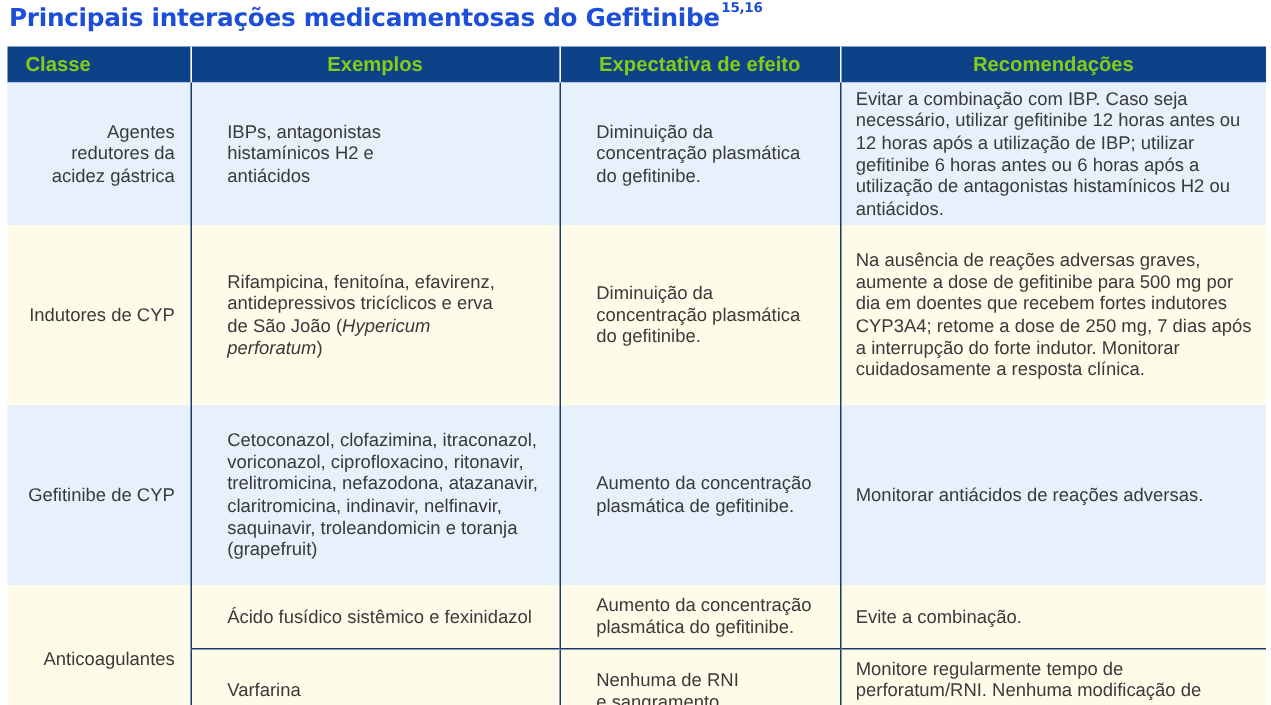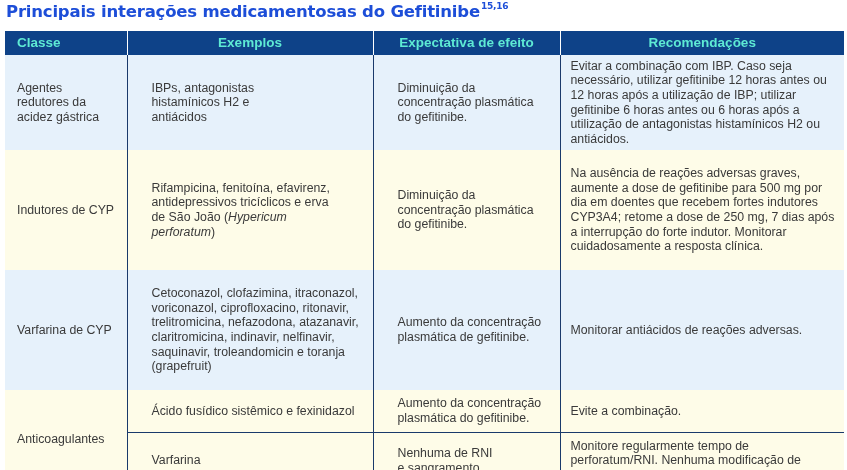--- a/index.html
+++ b/index.html
@@ -1,23 +1,23 @@
 <!DOCTYPE html>
 <html><head>
 <meta charset="utf-8">
 <style>
   html, body { margin: 0; padding: 0; background: #ffffff; }
   body { width: 847px; height: 470px; position: relative; overflow: hidden; font-family: "Liberation Sans", "DejaVu Sans", sans-serif; }
   .title { position: absolute; left: 6px; top: 2px; font-family: "DejaVu Sans", sans-serif; font-weight: bold; font-size: 16.5px; color: #1d4ed8; letter-spacing: -0.2px; white-space: nowrap; }
   .title sup { font-size: 9px; vertical-align: top; position: relative; top: -1px; margin-left: 1px; }
   table { position: absolute; left: 5px; top: 31px; width: 839px; border-collapse: collapse; table-layout: fixed; font-size: 12.3px; color: #3a3a3a; line-height: 14.6px; }
-  th { background: #0e4288; color: #5eead4; font-weight: bold; font-size: 13.5px; height: 24px; padding: 0 8px; text-align: center; border-left: 1px solid #ffffff; }
+  th { background: #0e4288; color: #84cc16; font-weight: bold; font-size: 13.5px; height: 24px; padding: 0 8px; text-align: center; border-left: 1px solid #ffffff; }
   th:first-child { text-align: left; padding-left: 12px; border-left: none; }
   td { padding: 0 10px 0 24px; vertical-align: middle; border-left: 1.5px solid #1a3a6b; }
-  td.c1 { border-left: none; }
+  td.c1 { border-left: none; text-align: right; }
   tr.blue td { background: #e6f1fb; }
   tr.yellow td { background: #fefce8; }
   tr.r1 td { height: 95px; }
   tr.r2 td { height: 120px; }
   tr.r3 td { height: 120px; }
   tr.r4 td { height: 42px; }
   tr.r5 td { height: 55px; }
   tr.r5 td.sub { border-top: 1.5px solid #1a3a6b; }
   td.c1 { padding-left: 12px; }
   td.c4 { padding-left: 10px; padding-right: 6px; }
@@ -50,21 +50,21 @@
       <td class="c3">Diminuição da concentração plasmática do gefitinibe.</td>
       <td class="c4">Evitar a combinação com IBP. Caso seja necessário, utilizar gefitinibe 12 horas antes ou 12 horas após a utilização de IBP;  utilizar gefitinibe 6 horas antes ou 6 horas após a utilização de antagonistas histamínicos H2 ou antiácidos.</td>
     </tr>
     <tr class="yellow r2">
       <td class="c1">Indutores de CYP</td>
       <td class="c2" style="padding-right:40px"><span>Rifampicina, fenitoína, efavirenz, antidepressivos tricíclicos e erva de São João (</span><em>Hypericum perforatum</em><span>)</span></td>
       <td class="c3">Diminuição da concentração plasmática do gefitinibe.</td>
       <td class="c4">Na ausência de reações adversas graves, aumente a dose de gefitinibe para 500 mg por dia em doentes que recebem fortes indutores CYP3A4; retome a dose de 250 mg, 7 dias após a interrupção do forte indutor. Monitorar cuidadosamente a resposta clínica.</td>
     </tr>
     <tr class="blue r3">
-      <td class="c1">Varfarina de CYP</td>
+      <td class="c1">Gefitinibe de CYP</td>
       <td class="c2">Cetoconazol, clofazimina, itraconazol, voriconazol, ciprofloxacino, ritonavir, trelitromicina, nefazodona, atazanavir, claritromicina, indinavir, nelfinavir, saquinavir, troleandomicin e toranja (grapefruit)</td>
       <td class="c3">Aumento da concentração plasmática de gefitinibe.</td>
       <td class="c4">Monitorar antiácidos de reações adversas.</td>
     </tr>
     <tr class="yellow r4">
       <td class="c1" rowspan="2">Anticoagulantes</td>
       <td class="c2">Ácido fusídico sistêmico e fexinidazol</td>
       <td class="c3">Aumento da concentração plasmática do gefitinibe.</td>
       <td class="c4">Evite a combinação.</td>
     </tr>

